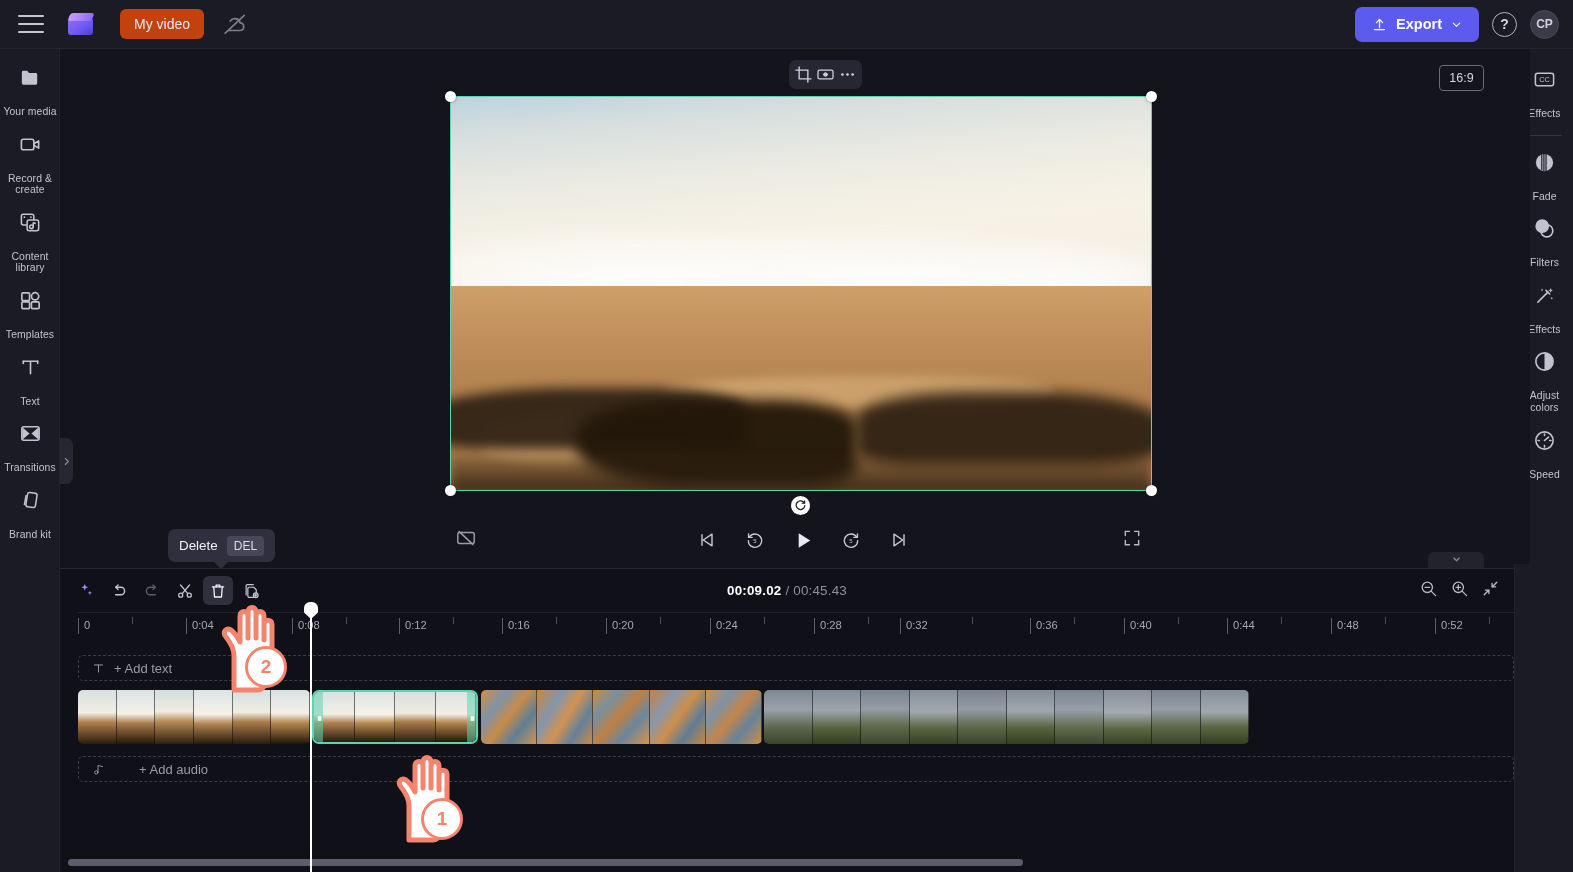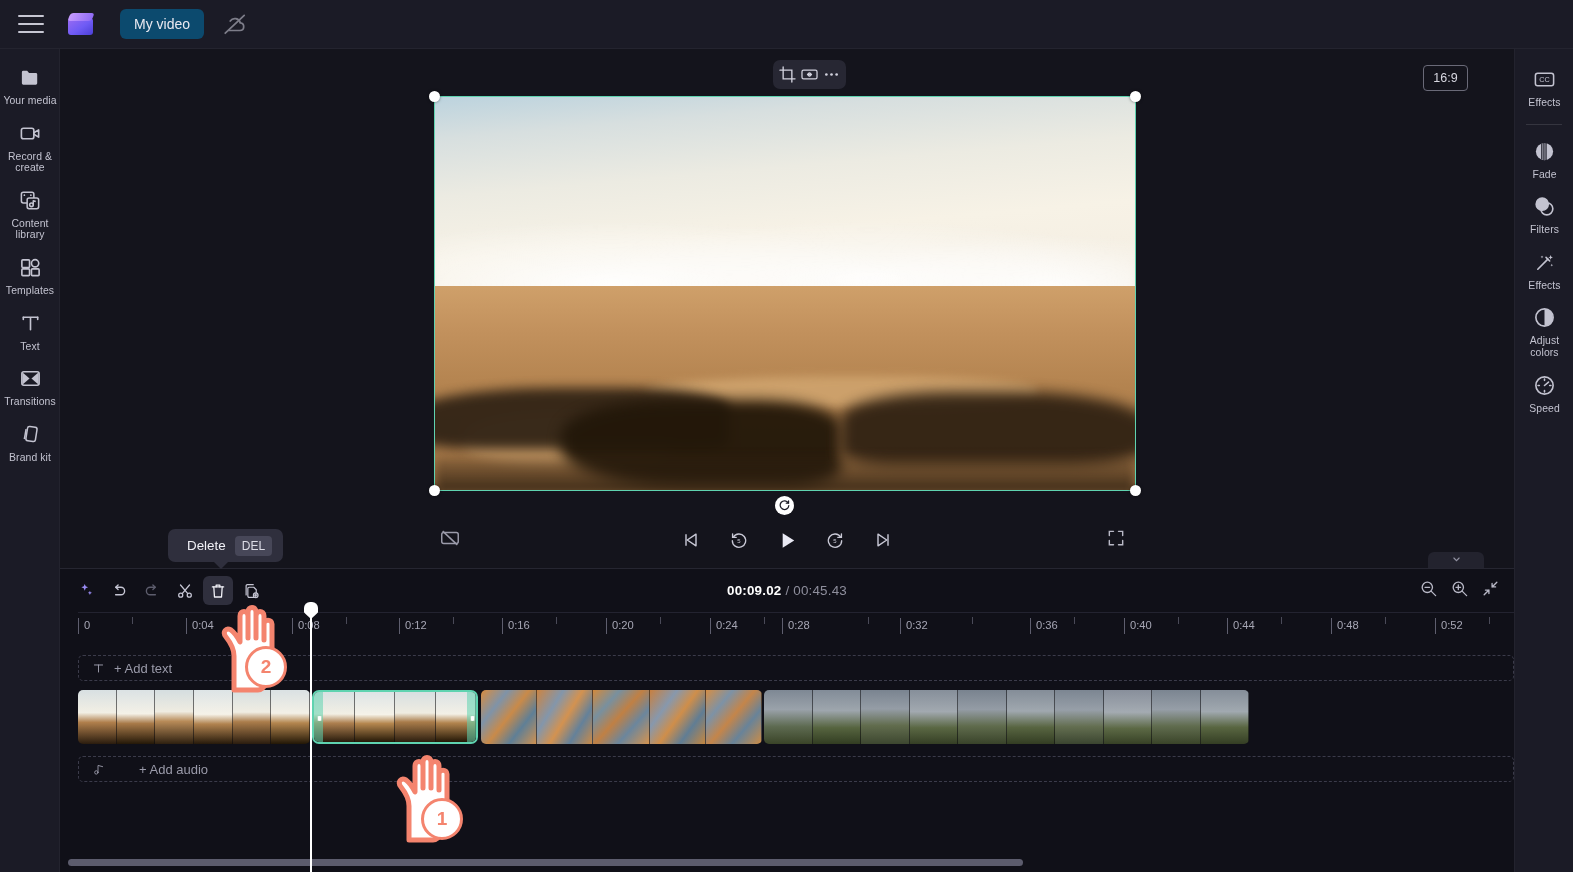--- a/index.html
+++ b/index.html
@@ -28,21 +28,21 @@
     background: linear-gradient(145deg, #9b6cf2 0%, #6f5bf5 55%, #4b3fd6 100%);
   }
   .logo-mark::after {
     content: ""; position: absolute; left: 1px; top: 0px; width: 24px; height: 8px;
     border-radius: 3px; transform: skewX(-22deg);
     background: linear-gradient(90deg, #c69bff 0%, #8f6bf5 100%);
   }
   .brand { font-size: 16.5px; font-weight: 700; color: #ffffff; letter-spacing: .1px; }
   .proj-title {
     margin-left: 18px; padding: 7px 14px; border-radius: 6px;
-    background: #0c4a6e; font-size: 14px; color: #e9e9f1; cursor: text;
+    background: #c2410c; font-size: 14px; color: #e9e9f1; cursor: text;
   }
   .cloud-off { margin-left: 18px; width: 26px; height: 26px; position: relative; opacity: .62; cursor: pointer; }
   .header-right { margin-left: auto; display: flex; align-items: center; padding-right: 14px; gap: 13px; }
   .export-btn {
     display: flex; align-items: center; gap: 9px;
     background: #5b5bf0; border-radius: 7px; height: 35px; padding: 0 17px;
     font-size: 14.5px; font-weight: 600; color: #fff; cursor: pointer;
   }
   .circ-btn { width: 25px; height: 25px; border-radius: 50%; display: flex;
     align-items: center; justify-content: center; cursor: pointer; }
@@ -50,21 +50,21 @@
   .avatar { width: 29px; height: 29px; border-radius: 50%; background: #3a3a48;
     color: #d2d2dd; font-size: 12px; font-weight: 600; display: flex;
     align-items: center; justify-content: center; border: 1px solid #4a4a58; cursor: pointer; }
 
   
   .rail-left {
     position: absolute; top: 49px; left: 0; width: 60px; height: 823px;
     background: #1b1b26; padding-top: 8px; border-right: 1px solid #23232e;
   }
   .rail-item { width: 60px; padding: 8px 2px 6px; display: flex; flex-direction: column;
-    align-items: center; gap: 5px; cursor: pointer; }
+    align-items: center; gap: 16px; cursor: pointer; }
   .rail-item .lbl { font-size: 10.4px; line-height: 11.6px; color: #c3c3d0;
     text-align: center; letter-spacing: .1px; }
   .rail-icon { width: 25px; height: 25px; display: flex; align-items: center; justify-content: center; }
   .rail-icon svg { width: 23px; height: 23px; }
   .collapse-tab {
     position: absolute; left: 60px; top: 438px; width: 13px; height: 46px;
     background: #272733; border-radius: 0 7px 7px 0; display: flex;
     align-items: center; justify-content: center; cursor: pointer;
   }
   .collapse-tab svg { width: 9px; height: 9px; }
@@ -78,21 +78,21 @@
   .rail-sep { width: 36px; height: 1px; background: #35353f; margin: 9px auto 6px; }
   .collapse-tab-r {
     position: absolute; right: 59px; top: 438px; width: 13px; height: 46px;
     background: #272733; border-radius: 7px 0 0 7px; display: flex;
     align-items: center; justify-content: center; cursor: pointer;
   }
   .collapse-tab-r svg { width: 9px; height: 9px; }
 
   
   .stage {
-    position: absolute; left: 60px; top: 49px; width: 1454px; height: 515px;
+    position: absolute; left: 76px; top: 49px; width: 1454px; height: 515px;
     background: #14141c;
   }
   .float-tools {
     position: absolute; left: 713px; top: 11px; width: 73px; height: 29px;
     background: #272733; border-radius: 7px; display: flex; align-items: center;
     justify-content: space-around; padding: 0 4px;
   }
   .float-tools .ft { width: 19px; height: 19px; display: flex; align-items: center;
     justify-content: center; cursor: pointer; }
   .ratio-badge {
@@ -215,21 +215,21 @@
   .hscroll { position: absolute; left: 8px; bottom: 6px; width: 1440px; height: 7px; }
   .hscroll .thumb { position: absolute; left: 0; top: 0; width: 955px; height: 7px;
     background: #5c5c6d; border-radius: 4px; cursor: pointer; }
 
   
   .tooltip {
     position: absolute; left: 168px; top: 529px; background: #2f2f3d;
     border-radius: 7px; height: 33px; display: flex; align-items: center;
     padding: 0 11px; gap: 9px; z-index: 60;
   }
-  .tooltip .t-lbl { font-size: 13.4px; color: #f0f0f6; margin-left: 8px; }
+  .tooltip .t-lbl { font-size: 13.4px; color: #f0f0f6; }
   .tooltip .t-key { font-size: 12px; color: #dcdce6; background: #474758;
     border-radius: 4px; padding: 3px 7px; }
   .tooltip::after {
     content: ""; position: absolute; left: 45px; bottom: -7px; width: 0; height: 0;
     border-left: 8px solid transparent; border-right: 8px solid transparent;
     border-top: 8px solid #2f2f3d;
   }
   .cursor { position: absolute; z-index: 70; }
   .cursor svg { display: block; }
   .badge {
@@ -251,20 +251,35 @@
         <i></i>
       </div>
     <div class="logo-mark"></div>
     <div class="brand"></div>
     <div class="proj-title">My video</div>
     <div class="cloud-off">
       <svg viewBox="0 0 24 24" fill="none" stroke="#b9b9c6" stroke-width="1.6" stroke-linecap="round">
         <path d="M6.5 18h10a3.5 3.5 0 0 0 .4-6.98A5.2 5.2 0 0 0 7.6 9.2"></path>
         <path d="M3 20.5 20.5 4"></path>
       </svg>
+    </div>
+    <div class="header-right">
+      <div class="export-btn">
+        <svg width="15" height="15" viewBox="0 0 24 24" fill="none" stroke="#fff" stroke-width="2" stroke-linecap="round">
+          <path d="M12 17V4"></path>
+            <path d="M7 9l5-5 5 5"></path>
+            <path d="M4 20h16"></path>
+        </svg>
+        <span>Export</span>
+        <svg width="11" height="11" viewBox="0 0 24 24" fill="none" stroke="#fff" stroke-width="2.4" stroke-linecap="round">
+          <path d="M5 9l7 7 7-7"></path>
+        </svg>
+      </div>
+      <div class="circ-btn help-btn">?</div>
+      <div class="avatar">CP</div>
     </div>
   </div>
 
   <div class="rail-left">
     <div class="rail-item">
       <span class="rail-icon">
         <svg viewBox="0 0 24 24" fill="#c3c3d0">
             <path d="M3 6.5A1.5 1.5 0 0 1 4.5 5h4l2 2.2h7A1.5 1.5 0 0 1 19 8.7v9.3a1.5 1.5 0 0 1-1.5 1.5h-13A1.5 1.5 0 0 1 3 18z"></path>
           </svg>
       </span>
@@ -594,21 +609,21 @@
       <span class="tick" style="left:214px">0:08</span>
       <span class="tick minor" style="left:268px"></span>
       <span class="tick" style="left:321px">0:12</span>
       <span class="tick minor" style="left:375px"></span>
       <span class="tick" style="left:424px">0:16</span>
       <span class="tick minor" style="left:478px"></span>
       <span class="tick" style="left:528px">0:20</span>
       <span class="tick minor" style="left:582px"></span>
       <span class="tick" style="left:632px">0:24</span>
       <span class="tick minor" style="left:686px"></span>
-      <span class="tick" style="left:704px">0:28</span>
+      <span class="tick" style="left:736px">0:28</span>
       <span class="tick minor" style="left:790px"></span>
       <span class="tick" style="left:822px">0:32</span>
       <span class="tick minor" style="left:894px"></span>
       <span class="tick" style="left:952px">0:36</span>
       <span class="tick minor" style="left:996px"></span>
       <span class="tick" style="left:1046px">0:40</span>
       <span class="tick minor" style="left:1100px"></span>
       <span class="tick" style="left:1149px">0:44</span>
       <span class="tick minor" style="left:1203px"></span>
       <span class="tick" style="left:1253px">0:48</span>

